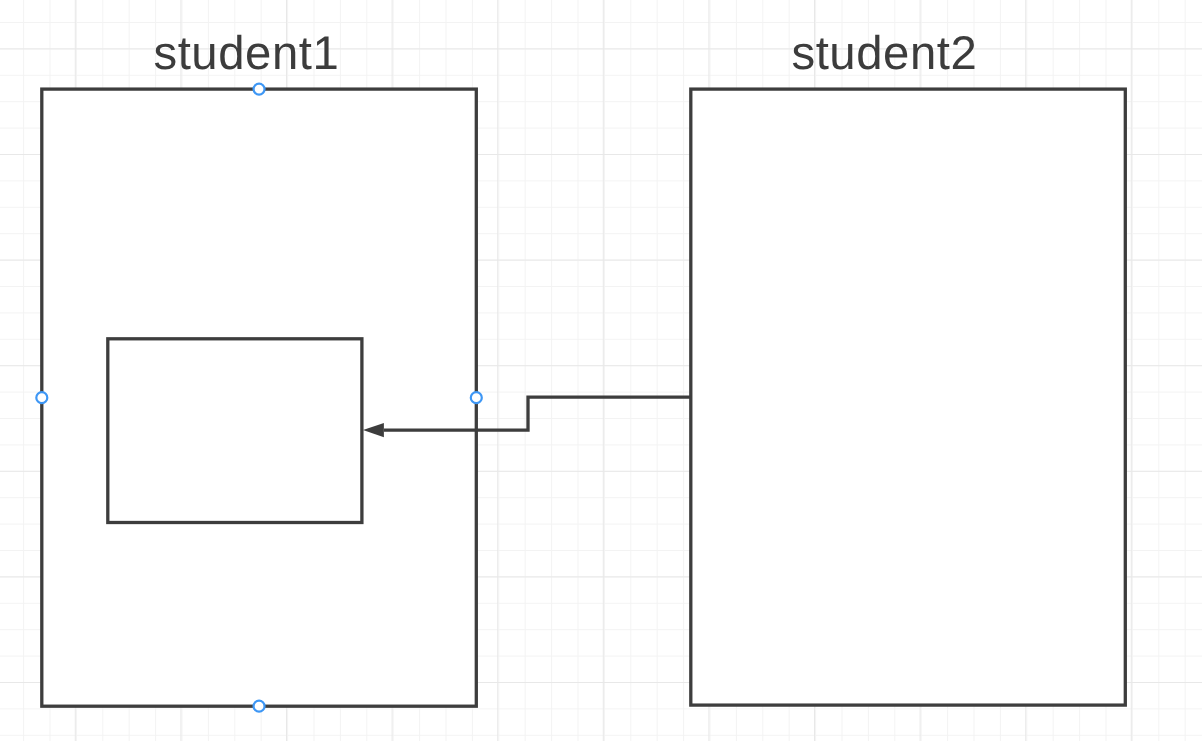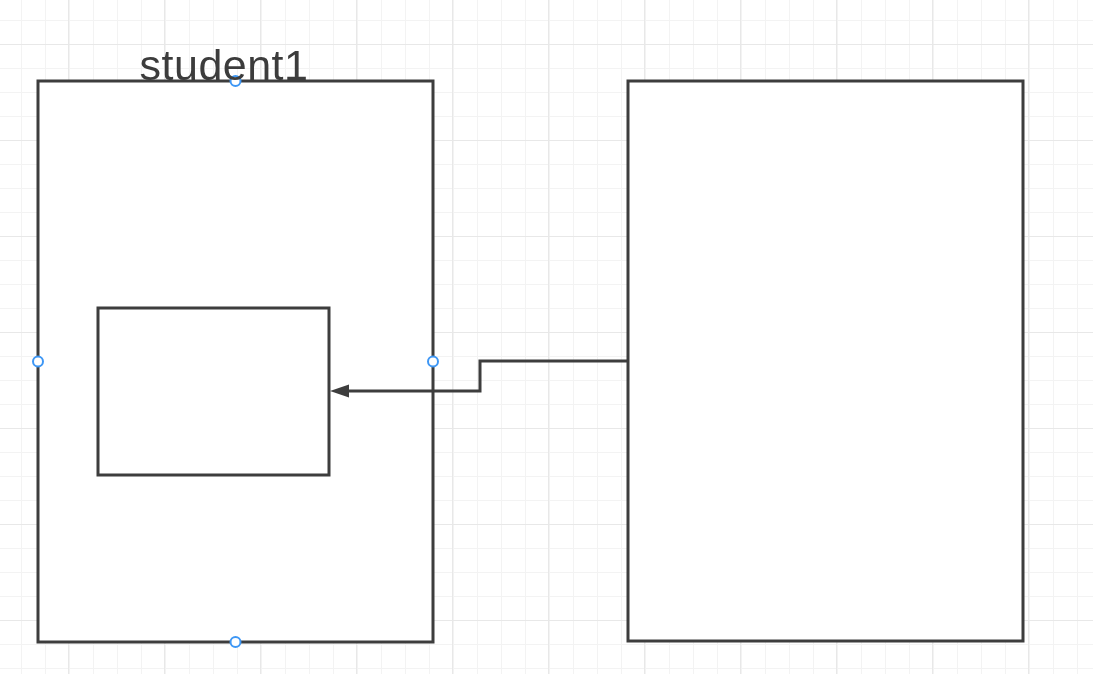--- a/index.html
+++ b/index.html
@@ -76,17 +76,18 @@
 
     <path class="edge-line" d="M 628 361 L 480 361 L 480 391 L 349 391"></path>
     <polygon class="edge-arrowhead" points="330,391 349,384.5 349,397.5"></polygon>
 
     <circle class="connection-point" cx="235.5" cy="81" r="5"></circle>
     <circle class="connection-point" cx="38" cy="361.5" r="5"></circle>
     <circle class="connection-point" cx="433" cy="361.5" r="5"></circle>
     <circle class="connection-point" cx="235.5" cy="642" r="5"></circle>
   </svg>
 
-  <div class="node-label" style="left: 224px; top: 44px;">student1</div>
+  <div class="node-label" style="left: 224px; top: 28px;">student1</div>
 
+  <div class="node-label" style="left: 804px; top: 28px;">student2</div>
 
 
 </div>
 
 </body></html>

